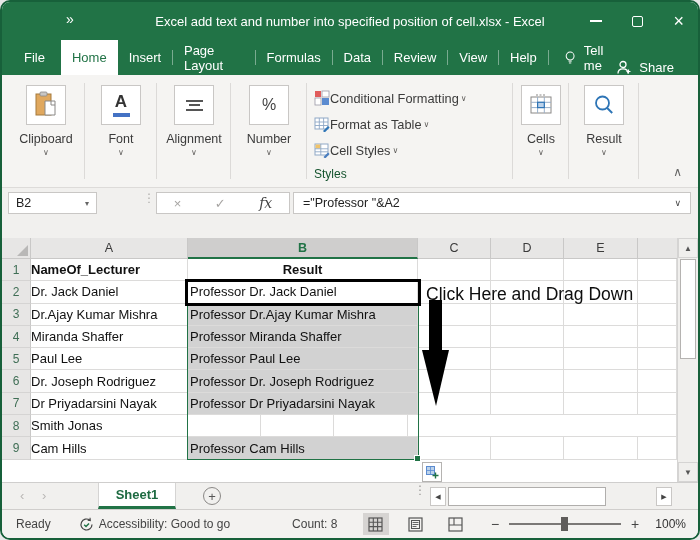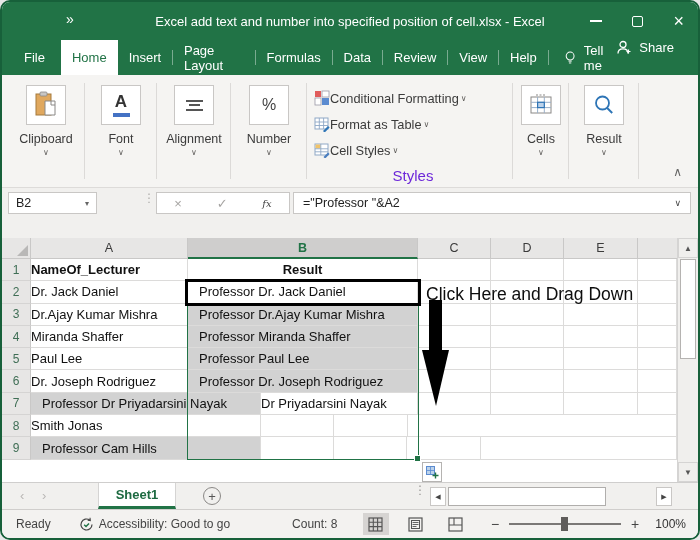--- a/index.html
+++ b/index.html
@@ -19,56 +19,56 @@
   .max-glyph { display:block; width:11px; height:11px; border:1.5px solid #fff; border-radius:2px; }
   .close-glyph { color:#fff; font-size:18px; line-height:18px; }
 
   .tabsrow { position:absolute; top:38px; left:0; right:0; height:35px; display:flex; align-items:stretch;
              color:#fff; font-size:13px; }
   .tab { display:flex; align-items:center; padding:0 11px; cursor:default; }
   .tab-file { padding:0 16px; margin-left:6px; }
   .tab.active { background:#fff; color:#217346; }
   .tdiv { width:1px; height:15px; background:rgba(255,255,255,.4); align-self:center; }
   .tellme { display:flex; align-items:center; gap:9px; margin-left:16px; }
-  .share { margin-left:auto; margin-right:24px; display:flex; align-items:flex-start; gap:7px; }
+  .share { margin-left:auto; margin-right:24px; display:flex; align-items:flex-end; gap:7px; }
 
   
   .ribbon { position:absolute; top:73px; left:0; right:0; height:113px; background:#f5f4f2;
             border-bottom:1px solid #dddbd9; }
   .vsep { position:absolute; top:8px; height:96px; width:1px; background:#dcdad8; }
   .rgroup { position:absolute; top:6px; text-align:center; }
   .bigbtn { width:40px; height:40px; margin:4px auto 0; background:#fff; border:1px solid #c9c7c5;
             display:flex; align-items:center; justify-content:center; }
   .glabel { font-size:12.5px; color:#3b3b3b; margin-top:7px; }
   .gchev { font-size:8px; color:#605e5c; margin-top:3px; line-height:8px; }
   .styles-items { position:absolute; left:312px; top:10px; width:198px; }
   .styles-item { display:flex; align-items:center; height:26px; font-size:12.8px; color:#3b3b3b; }
   .si-chev { font-size:8px; color:#605e5c; margin-left:2px; }
-  .styles-caption { position:absolute; left:312px; top:92px; width:198px; text-align:center;
-                    font-size:15px; color:#6d28d9; }
+  .styles-caption { position:absolute; left:312px; top:92px; width:198px; text-align:left;
+                    font-size:12px; color:#14532d; }
   .collapse-chev { position:absolute; right:16px; top:90px; color:#666; font-size:12px; }
 
   
   .abar { display:block; background:#555; height:2px; margin:2.5px auto; }
   .font-A { font-size:17px; font-weight:bold; color:#333; line-height:17px; }
   .font-bar { display:block; width:17px; height:4px; background:#4472c4; margin-top:2px; }
   .pct { font-size:16px; color:#444; }
 
   
   .fbar { position:absolute; top:186px; left:0; right:0; height:50px; background:#f1f0ee; }
   .namebox { position:absolute; left:6px; top:4px; width:89px; height:22px; background:#fff;
              border:1px solid #c9c7c5; display:flex; align-items:center; padding:0 7px;
              font-size:12.5px; color:#222;gap:8px; }
   .dd { margin-left:auto; font-size:8px; color:#666; }
   .fdots { position:absolute; left:141px; top:8px; color:#b0aeac; font-size:12px; line-height:5px; }
   .fxbox { position:absolute; left:154px; top:4px; width:134px; height:22px; background:#fff;
            border:1px solid #c9c7c5; display:flex; align-items:center; justify-content:space-around; }
   .fx-x { color:#a6a4a2; font-size:13px; }
   .fx-check { color:#a6a4a2; font-size:13px; }
-  .fx-f { font-family:"DejaVu Serif", serif; font-style:italic; font-size:10px; color:#444;text-align:center; }
+  .fx-f { font-family:"DejaVu Serif", serif; font-style:italic; font-size:14px; color:#444;text-align:center; }
   .ffield { position:absolute; left:291px; top:4px; right:7px; height:22px; background:#fff;
             border:1px solid #c9c7c5; display:flex; align-items:center; padding:0 9px;
             font-size:12.5px; color:#222; }
   .ffield .dd { font-size:9px; color:#444; }
 
   
   .grid { position:absolute; top:236px; left:0; right:0; height:244px; background:#fff; }
   .gcontent { position:absolute; left:0; top:0; right:21px; bottom:0; overflow:hidden; }
   .ghead { display:flex; height:21px; }
   .gh { background:#e7e6e5; border-right:1px solid #c9c8c7; border-bottom:1px solid #c9c8c7;
@@ -77,21 +77,21 @@
   .gh-corner::after { content:""; position:absolute; right:2px; bottom:2px;
         border-left:11px solid transparent; border-bottom:11px solid #b9b8b7; }
   .colA { width:157px; } .colB { width:230px; }
   .colC,.colD { width:73px; } .colE { width:74px; } .colF { flex:1; border-right:none; }
   .gh.colB { background:#cfcecd; color:#217346; font-weight:bold; border-bottom:2px solid #217346; }
   .grow { display:flex; height:22.3px; }
   .rh { width:29px; background:#e7e6e5; border-right:1px solid #c9c8c7; border-bottom:1px solid #d5d4d3;
         display:flex; align-items:center; justify-content:center; font-size:12px; color:#3f6e55; }
   .cell { border-right:1px solid #dcdbda; border-bottom:1px solid #dcdbda; font-size:13px; color:#111;
           display:flex; align-items:center; overflow:hidden; white-space:nowrap; }
-  .ca { padding-left:0; } .cb { padding-left:11px; }
+  .ca { padding-left:0; } .cb { padding-left:2px; }
   .hdr .cell { font-weight:bold; }
   .hdr .cb { justify-content:center; padding-left:0; }
   .cb.sel { background:#d2d2d2; }
 
   .range-border { position:absolute; left:185px; top:43px; width:232px; height:179px;
                   border:1.5px solid #217346; pointer-events:none; }
   .b2-box { position:absolute; left:183px; top:41px; width:236px; height:27px;
             border:3px solid #000; pointer-events:none; }
   .fill-handle { position:absolute; left:412px; top:217px; width:7px; height:7px;
                  background:#217346; border:1px solid #fff; }
@@ -390,37 +390,38 @@
         <div class="rh">6</div>
         <div class="cell ca colA">Dr. Joseph Rodriguez</div>
         <div class="cell cb colB sel">Professor Dr. Joseph Rodriguez</div>
         <div class="cell cc colC"></div>
         <div class="cell cd colD"></div>
         <div class="cell ce colE"></div>
         <div class="cell cf colF"></div>
       </div>
       <div class="grow">
         <div class="rh">7</div>
+        <div class="cell ca colA">Dr Priyadarsini Nayak</div>
         <div class="cell cb colB sel">Professor Dr Priyadarsini Nayak</div>
-        <div class="cell ca colA">Dr Priyadarsini Nayak</div>
         <div class="cell cc colC"></div>
         <div class="cell cd colD"></div>
         <div class="cell ce colE"></div>
         <div class="cell cf colF"></div>
       </div>
       <div class="grow">
         <div class="rh">8</div>
         <div class="cell ca colA">Smith Jonas</div>
         <div class="cell cc colC"></div>
         <div class="cell cd colD"></div>
         <div class="cell ce colE"></div>
         <div class="cell cf colF"></div>
       </div>
       <div class="grow">
         <div class="rh">9</div>
+        <div class="cell ca colA">Cam Hills</div>
         <div class="cell cb colB sel">Professor Cam Hills</div>
         <div class="cell cc colC"></div>
         <div class="cell cd colD"></div>
         <div class="cell ce colE"></div>
         <div class="cell cf colF"></div>
       </div>
 
       <div class="range-border"></div>
       <div class="b2-box"></div>
       <div class="fill-handle"></div>

